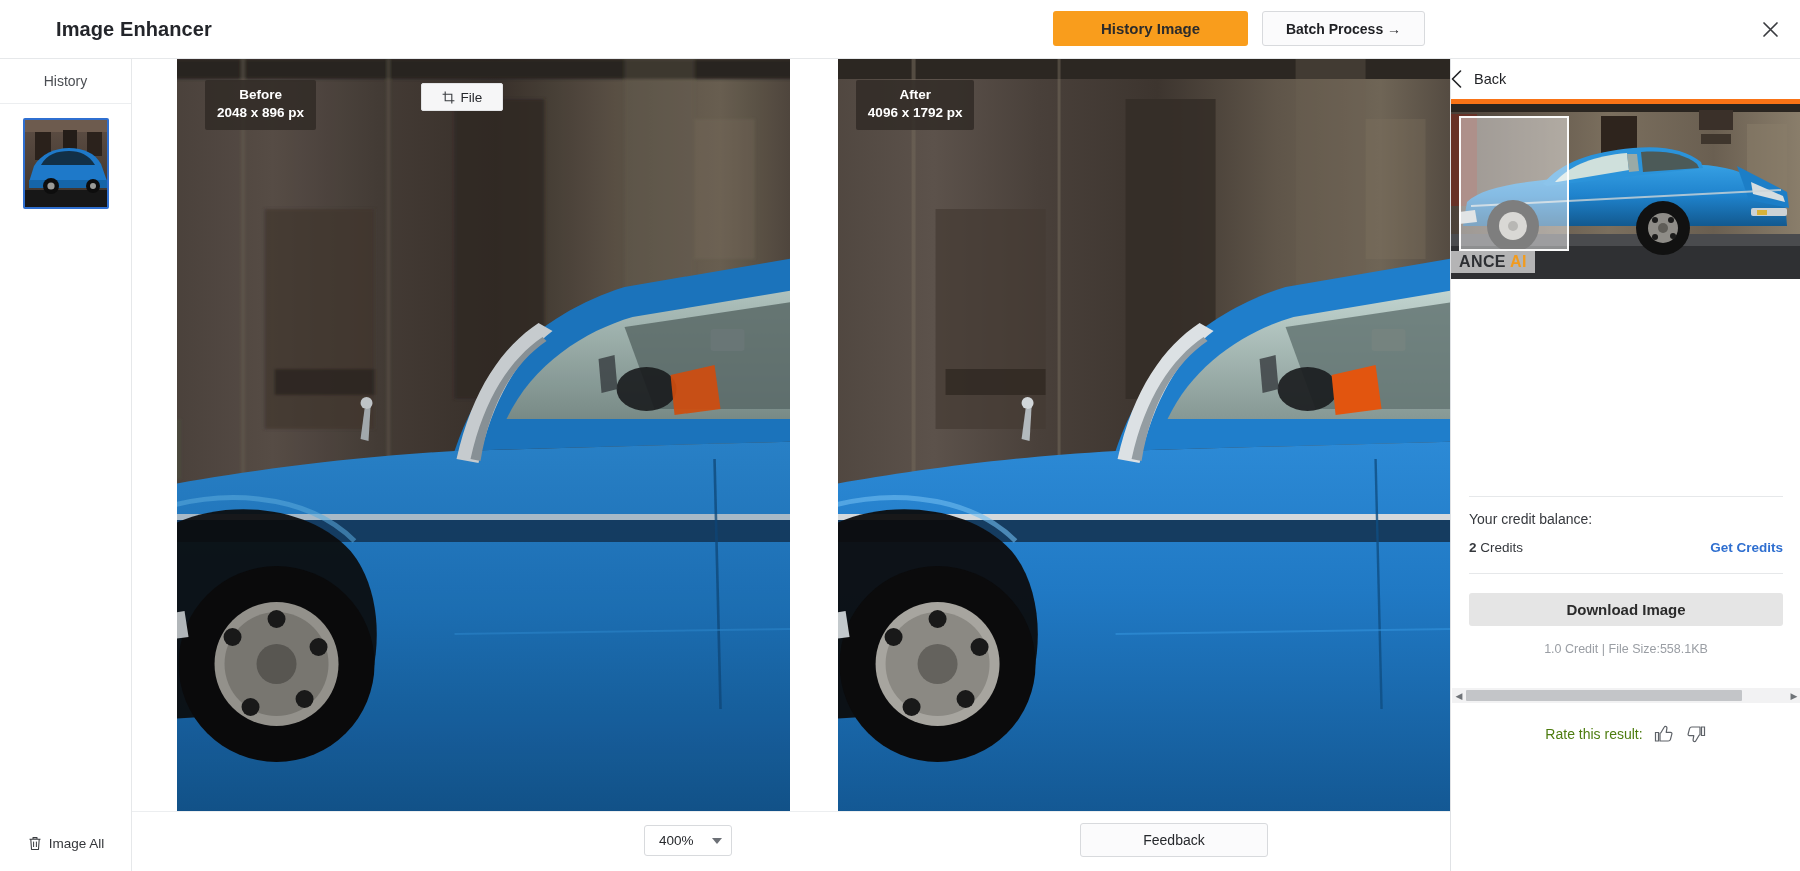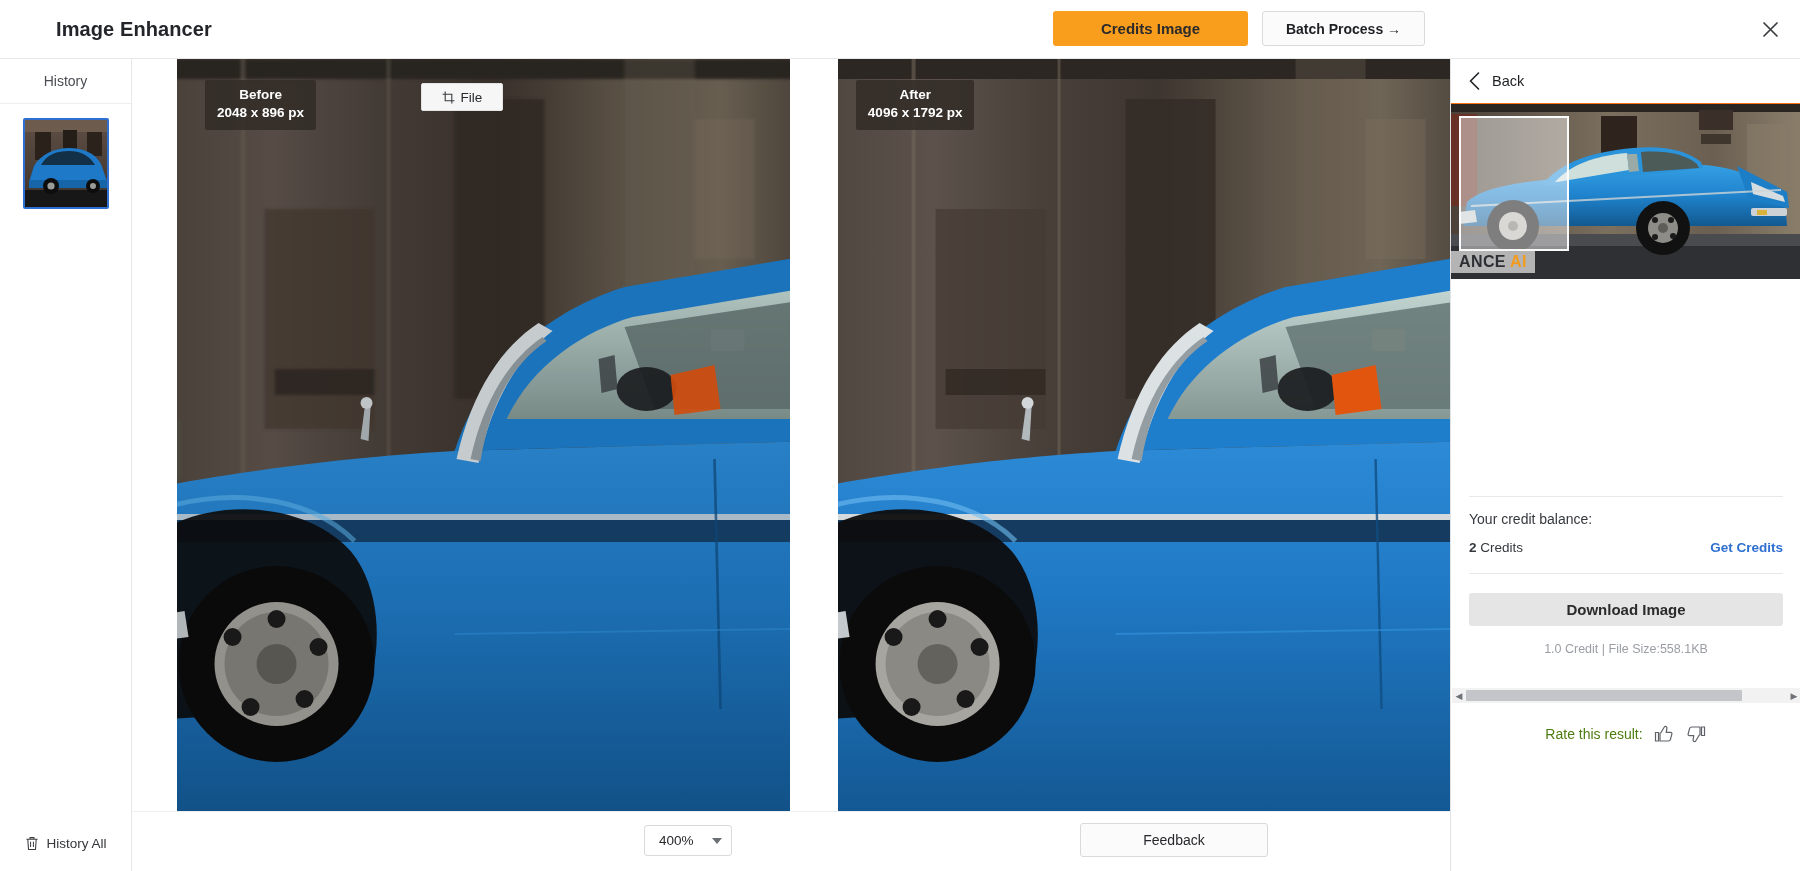--- a/index.html
+++ b/index.html
@@ -120,21 +120,21 @@
     font-family: "Liberation Sans", sans-serif;
   }
 
   
   .rightpanel {
     position: absolute; left: 1450px; top: 59px; width: 350px; height: 812px;
     background: #ffffff; border-left: 1px solid #e0e2e5;
   }
   .rp-back {
     height: 45px; display: flex; align-items: center; gap: 12px;
-    padding-left: 18px; border-bottom: 1px solid #f97316;
+    border-bottom: 5px solid #f97316;
     font-size: 14.5px; color: #1f2024; cursor: pointer;
   }
   .rp-preview {
     position: relative; width: 350px; height: 175px; overflow: hidden; background: #15120f;
   }
   .nav-rect {
     position: absolute; left: 8px; top: 12px; width: 110px; height: 135px;
     border: 2px solid rgba(255,255,255,.95); background: rgba(255,255,255,.46);
     cursor: move;
   }
@@ -182,21 +182,21 @@
 </style>
 </head>
 <body>
 
 <div class="app">
 
   <div class="topbar">
     <div class="app-title">Image Enhancer</div>
 
     <div class="topbar-actions">
-      <button class="btn-upload">Credits Image</button>
+      <button class="btn-upload">History Image</button>
       <button class="btn-batch">Batch Process →</button>
     </div>
 
     <div class="close-btn">
       <svg width="17" height="17" viewBox="0 0 17 17" aria-hidden="true">
         <path d="M2 2 L15 15 M15 2 L2 15" stroke="#3a3c40" stroke-width="1.7" fill="none" stroke-linecap="round"></path>
       </svg>
     </div>
   </div>
 
@@ -229,21 +229,21 @@
       </div>
     </div>
 
     <div class="history-footer">
       <span>
         <svg width="14" height="15" viewBox="0 0 14 15" aria-hidden="true">
           <path d="M1.5 3.2 H12.5 M5 3.2 V1.6 H9 V3.2 M2.8 3.2 L3.5 13.4 H10.5 L11.2 3.2" stroke="#3a3c40" stroke-width="1.05" fill="none" stroke-linejoin="round"></path>
           <path d="M5.6 5.6 V11 M8.4 5.6 V11" stroke="#3a3c40" stroke-width="1" fill="none"></path>
         </svg>
       </span>
-      <span>History All</span>
+      <span>Image All</span>
     </div>
   </div>
 
   <div class="compare">
 
     <div class="pane pane-before">
       <svg class="photo" viewBox="0 0 658 752" preserveAspectRatio="xMidYMid slice">
         <defs>
           <linearGradient id="wallB" x1="0" y1="0" x2="1" y2="0">
             <stop offset="0" stop-color="#4c433c"></stop>

